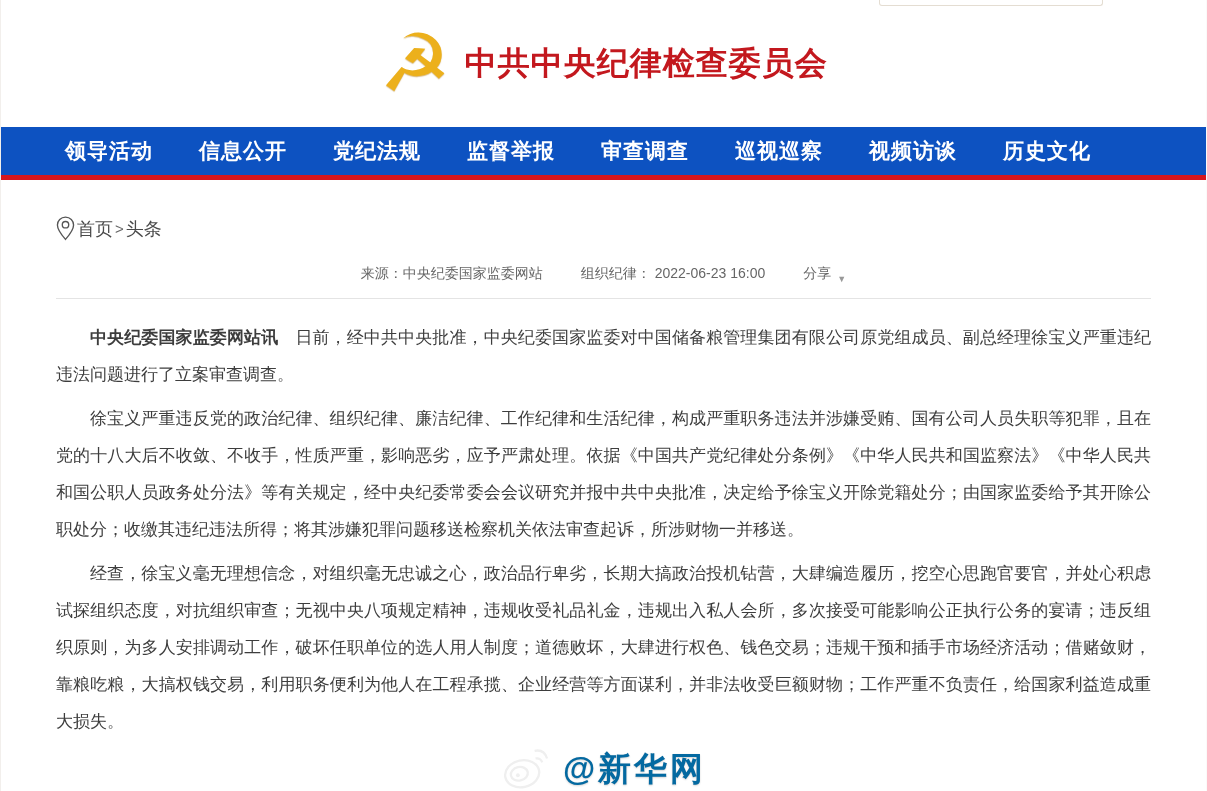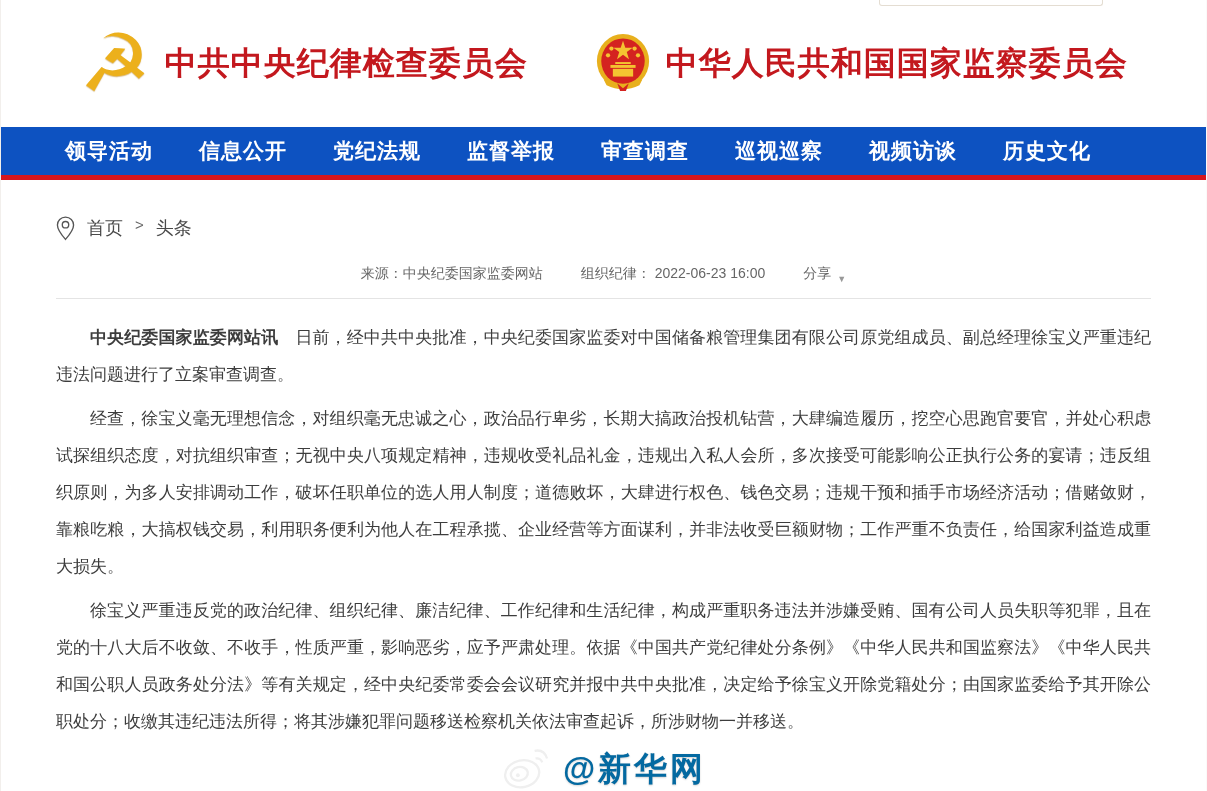--- a/index.html
+++ b/index.html
@@ -41,21 +41,21 @@
   .nav-item{
     color:#ffffff;font-family:"Liberation Serif","DejaVu Serif",serif;
     font-weight:bold;font-size:21px;letter-spacing:1px;text-decoration:none;white-space:nowrap;cursor:pointer;
   }
   .red-strip{height:5px;background:#d6161d;}
 
   
   .content{padding:0 55px;}
 
   .breadcrumb{
-    margin-top:36px;display:flex;gap:12px;
+    margin-top:36px;display:flex;align-items:center;gap:2px;
     font-size:18px;color:#4a4a4a;
   }
   .breadcrumb a{color:#4a4a4a;text-decoration:none;cursor:pointer;}
   .crumb-sep{color:#666;font-size:15px;}
 
   .article-title{
     margin-top:32px;text-align:center;
     font-size:22px;font-weight:bold;color:#29679a;letter-spacing:.5px;
   }
 
@@ -87,37 +87,20 @@
 
 <div class="page">
 
   <div class="search-fragment"></div>
 
   <div class="masthead">
     <div class="brand">
       <span class="party-emblem">☭</span>
       <span class="brand-text">中共中央纪律检查委员会</span>
     </div>
-    <div class="brand">
-      <svg class="natl-emblem" width="58" height="62" viewBox="0 0 60 64">
-        <ellipse cx="30" cy="29" rx="27" ry="28" fill="#e8b01d"></ellipse>
-        <ellipse cx="30" cy="29" rx="22.5" ry="23.5" fill="#d42320"></ellipse>
-        <polygon points="30,8 32.4,15.2 40,15.2 33.9,19.7 36.2,27 30,22.5 23.8,27 26.1,19.7 20,15.2 27.6,15.2" fill="#f4c431"></polygon>
-        <circle cx="18" cy="16" r="2.2" fill="#f4c431"></circle>
-        <circle cx="42" cy="16" r="2.2" fill="#f4c431"></circle>
-        <circle cx="14.5" cy="23" r="2.2" fill="#f4c431"></circle>
-        <circle cx="45.5" cy="23" r="2.2" fill="#f4c431"></circle>
-        <rect x="17" y="33" width="26" height="3" fill="#f4c431"></rect>
-        <rect x="19.5" y="37" width="21" height="8" fill="#f4c431"></rect>
-        <rect x="22" y="30" width="16" height="2" fill="#f4c431"></rect>
-        <path d="M10 48 Q30 58 50 48 L47 54 Q30 62 13 54 Z" fill="#e8b01d"></path>
-        <path d="M24 52 L30 57 L36 52 L33 60 L27 60 Z" fill="#d42320"></path>
-      </svg>
-      <span class="brand-text">中华人民共和国国家监察委员会</span>
-    </div>
   </div>
 
   <div class="navbar">
     <a class="nav-item">领导活动</a>
     <a class="nav-item">信息公开</a>
     <a class="nav-item">党纪法规</a>
     <a class="nav-item">监督举报</a>
     <a class="nav-item">审查调查</a>
     <a class="nav-item">巡视巡察</a>
     <a class="nav-item">视频访谈</a>
@@ -142,22 +125,22 @@
       <span class="meta-item"><span>来源：</span><span>中央纪委国家监委网站</span></span>
       <span class="meta-item"><span>组织纪律：</span> <span>2022-06-23 16:00</span></span>
       <span class="share">
         <span>分享</span>
         <span class="share-caret">▼</span>
       </span>
     </div>
 
     <div class="article-body">
       <p><span class="lead-in">中央纪委国家监委网站讯</span><span>　日前，经中共中央批准，中央纪委国家监委对中国储备粮管理集团有限公司原党组成员、副总经理徐宝义严重违纪违法问题进行了立案审查调查。</span></p>
+      <p>徐宝义严重违反党的政治纪律、组织纪律、廉洁纪律、工作纪律和生活纪律，构成严重职务违法并涉嫌受贿、国有公司人员失职等犯罪，且在党的十八大后不收敛、不收手，性质严重，影响恶劣，应予严肃处理。依据《中国共产党纪律处分条例》《中华人民共和国监察法》《中华人民共和国公职人员政务处分法》等有关规定，经中央纪委常委会会议研究并报中共中央批准，决定给予徐宝义开除党籍处分；由国家监委给予其开除公职处分；收缴其违纪违法所得；将其涉嫌犯罪问题移送检察机关依法审查起诉，所涉财物一并移送。</p>
       <p>经查，徐宝义毫无理想信念，对组织毫无忠诚之心，政治品行卑劣，长期大搞政治投机钻营，大肆编造履历，挖空心思跑官要官，并处心积虑试探组织态度，对抗组织审查；无视中央八项规定精神，违规收受礼品礼金，违规出入私人会所，多次接受可能影响公正执行公务的宴请；违反组织原则，为多人安排调动工作，破坏任职单位的选人用人制度；道德败坏，大肆进行权色、钱色交易；违规干预和插手市场经济活动；借赌敛财，靠粮吃粮，大搞权钱交易，利用职务便利为他人在工程承揽、企业经营等方面谋利，并非法收受巨额财物；工作严重不负责任，给国家利益造成重大损失。</p>
-      <p>徐宝义严重违反党的政治纪律、组织纪律、廉洁纪律、工作纪律和生活纪律，构成严重职务违法并涉嫌受贿、国有公司人员失职等犯罪，且在党的十八大后不收敛、不收手，性质严重，影响恶劣，应予严肃处理。依据《中国共产党纪律处分条例》《中华人民共和国监察法》《中华人民共和国公职人员政务处分法》等有关规定，经中央纪委常委会会议研究并报中共中央批准，决定给予徐宝义开除党籍处分；由国家监委给予其开除公职处分；收缴其违纪违法所得；将其涉嫌犯罪问题移送检察机关依法审查起诉，所涉财物一并移送。</p>
     </div>
 
   </div>
 
   <div class="watermark">
     <svg width="50" height="44" viewBox="0 0 52 46" fill="none" stroke="#efefef" stroke-width="2.4">
       <ellipse cx="22" cy="28" rx="18" ry="14" transform="rotate(-12 22 28)"></ellipse>
       <ellipse cx="19" cy="28" rx="9" ry="7" transform="rotate(-12 19 28)"></ellipse>
       <circle cx="17.5" cy="29.5" r="2" fill="#efefef" stroke="none"></circle>
       <path d="M36 12 q5 -1 7 4"></path>

